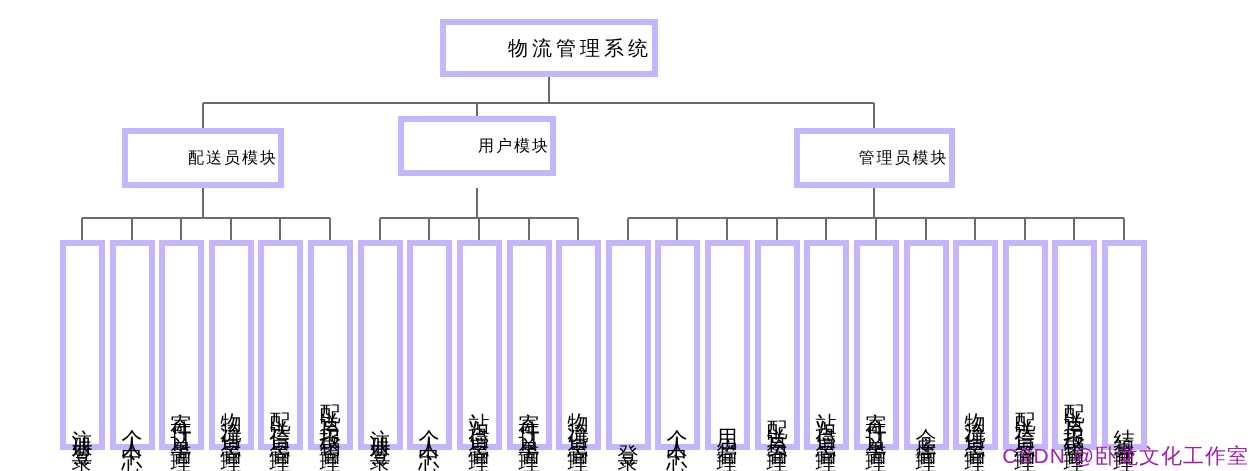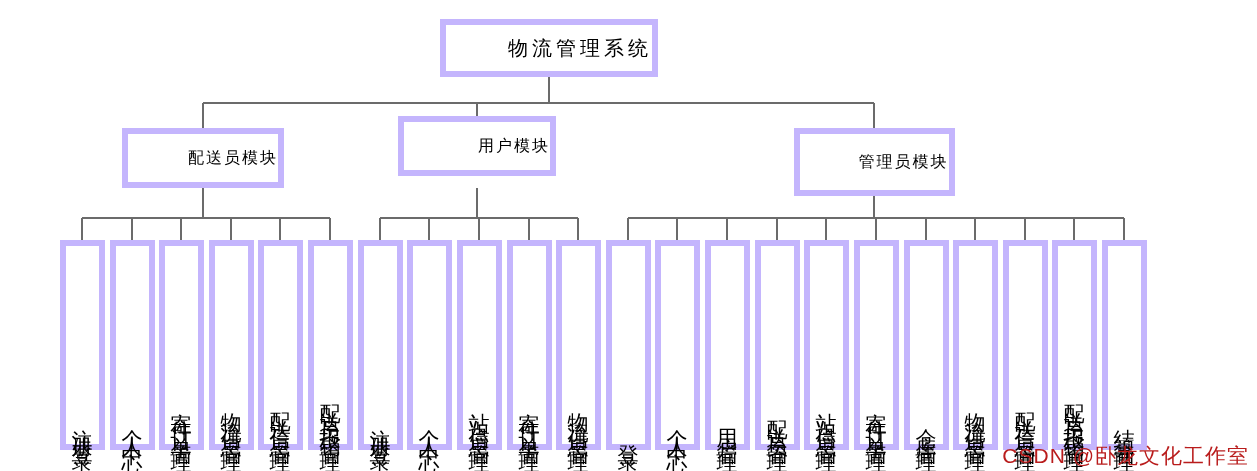--- a/index.html
+++ b/index.html
@@ -51,21 +51,21 @@
   .node span {
     display: inline-block;
     white-space: nowrap;
   }
   .watermark {
     position: absolute;
     right: 8px;
     bottom: 1px;
     font-size: 21px;
     letter-spacing: 1px;
-    color: #b91c1c;
+    color: #a21caf;
     font-family: "Liberation Sans", "DejaVu Sans", sans-serif;
     pointer-events: none;
   }
 </style>
 </head>
 <body>
 
 <div id="canvas">
   <svg id="connectors" xmlns="http://www.w3.org/2000/svg" viewBox="0 0 1257 471" shape-rendering="crispEdges">
       <line x1="549" y1="77" x2="549" y2="103" stroke="#6b6b6b" stroke-width="1.4"></line>
@@ -138,21 +138,21 @@
       </div>
       <div class="node leaf" style="left: 456.5px; top: 240px; width: 45px; height: 210px;">
         <span>站点信息管理</span>
       </div>
       <div class="node leaf" style="left: 506.5px; top: 240px; width: 45px; height: 210px;">
         <span>寄件订单管理</span>
       </div>
       <div class="node leaf" style="left: 555.5px; top: 240px; width: 45px; height: 210px;">
         <span>物流信息管理</span>
       </div>
-      <div class="node module" style="left: 793.5px; top: 128px; width: 161px; height: 68px;">
+      <div class="node module" style="left: 793.5px; top: 128px; width: 161px; height: 60px;">
         <span>管理员模块</span>
       </div>
       <div class="node leaf" style="left: 605.5px; top: 240px; width: 45px; height: 210px;">
         <span>登录</span>
       </div>
       <div class="node leaf" style="left: 654.5px; top: 240px; width: 45px; height: 210px;">
         <span>个人中心</span>
       </div>
       <div class="node leaf" style="left: 704.5px; top: 240px; width: 45px; height: 210px;">
         <span>用户管理</span>

